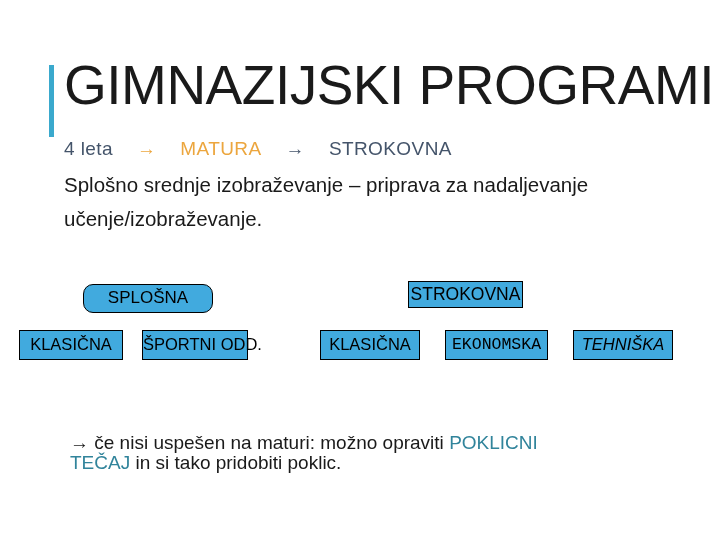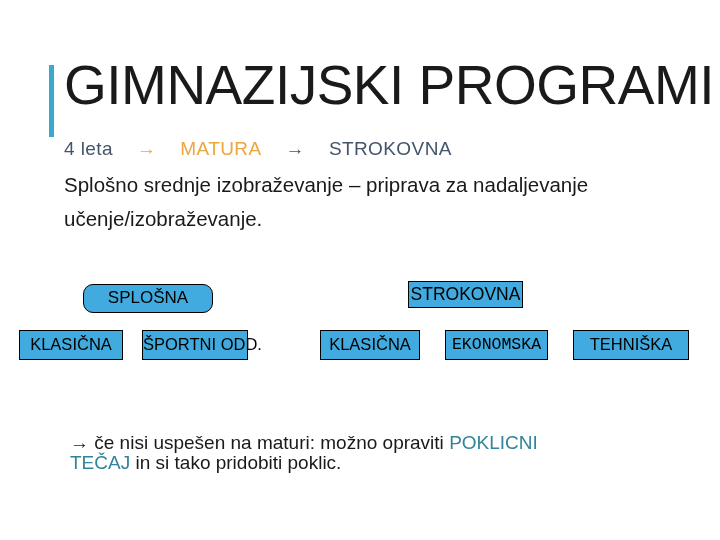--- a/index.html
+++ b/index.html
@@ -66,21 +66,21 @@
     white-space: nowrap;
     overflow: visible;
   }
   .box-splosna   { left: 83px;  top: 284px; width: 130px; height: 29px; font-size: 17px;   line-height: 26px; border-radius: 10px; }
   .box-strokovna { left: 408px; top: 281px; width: 115px; height: 27px; font-size: 17.5px; line-height: 24px; }
   .row2 { top: 330px; height: 30px; font-size: 16.5px; line-height: 27px; }
   .box-klasicna   { left: 19px;  width: 104px; }
   .box-sportni    { left: 142px; width: 106px; }
   .box-umetniska  { left: 320px; width: 100px; }
   .box-ekonomska  { left: 445px; width: 103px; font-family: Liberation Mono, monospace; }
-  .box-tehniska   { left: 573px; width: 116px;  }
+  .box-tehniska   { left: 573px; width: 100px; font-style: italic;  }
   .note {
     position: absolute;
     left: 70px;
     top: 433px;
     width: 580px;
     font-size: 19px;
     line-height: 19.5px;
     color: var(--text_black, #1a1a1a);
   }
 </style>

